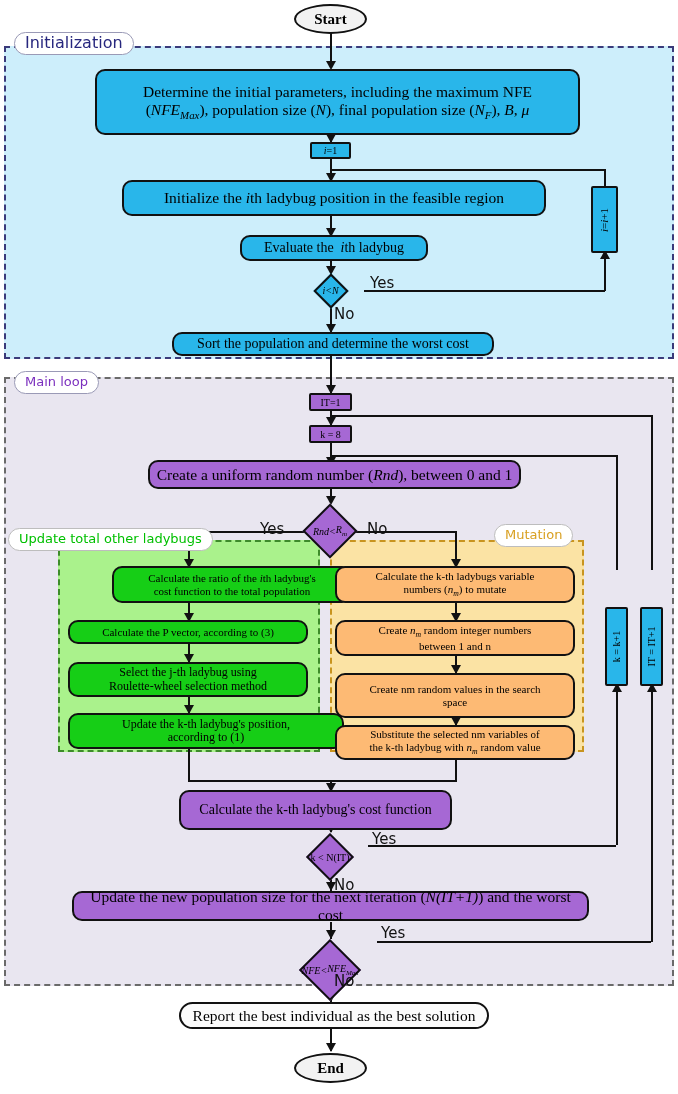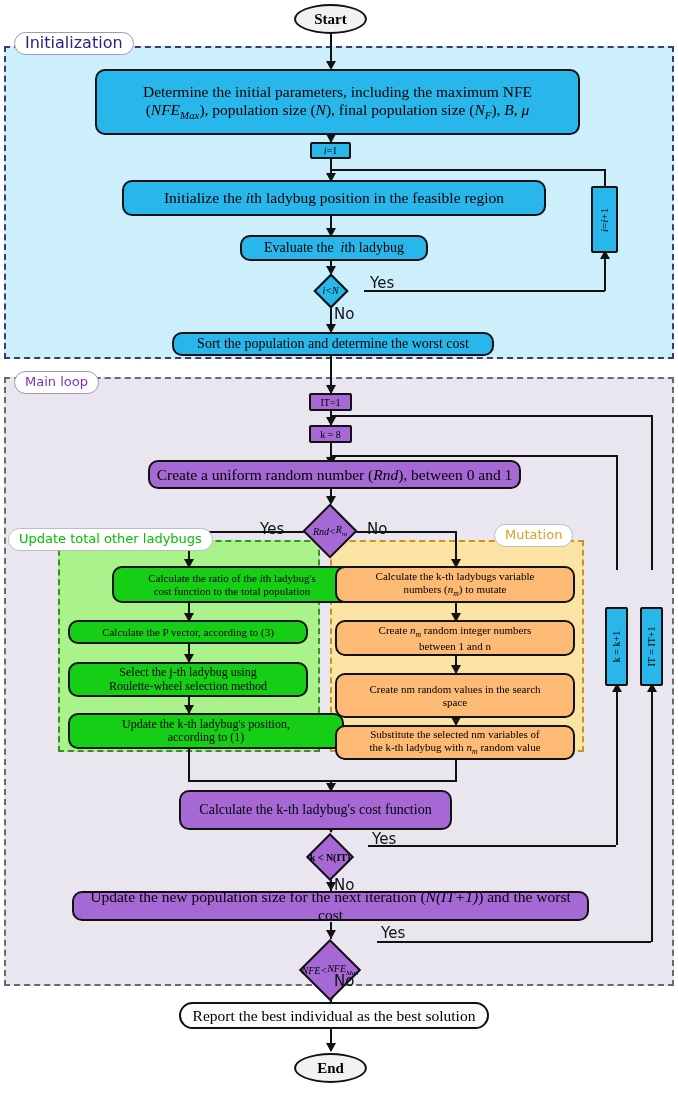--- a/index.html
+++ b/index.html
@@ -277,21 +277,21 @@
   <div class="node rect blue rot" style="left:640px;top:607px;width:23px;height:79px;">
     <span class="t10">IT = IT+1</span>
   </div>
 
   <div class="node roundrect purple" style="left:179px;top:790px;width:273px;height:40px;">
     <span class="t14">Calculate the k-th ladybug's cost function</span>
   </div>
 
   <div class="dia" style="left:292px;top:832px;width:76px;height:50px;">
     <div class="sq" style="width:34px;height:34px;background:#a668d4;"></div>
-    <div class="lbl t10" style="font-style:normal;font-weight:bold;">k &lt; N(IT)</div>
+    <div class="lbl t10" style="font-style:normal;">k &lt; N(IT)</div>
   </div>
   <div class="yn" style="left:372px;top:830px;">Yes</div>
   <div class="yn" style="left:334px;top:876px;">No</div>
 
   <div class="node roundrect purple" style="left:72px;top:891px;width:517px;height:30px;">
     <span class="t15">Update the new population size for the next iteration (<i>N(IT+1)</i>) and the worst cost</span>
   </div>
 
   <div class="dia" style="left:285px;top:939px;width:90px;height:62px;">
     <div class="sq" style="width:44px;height:44px;background:#a668d4;"></div>

